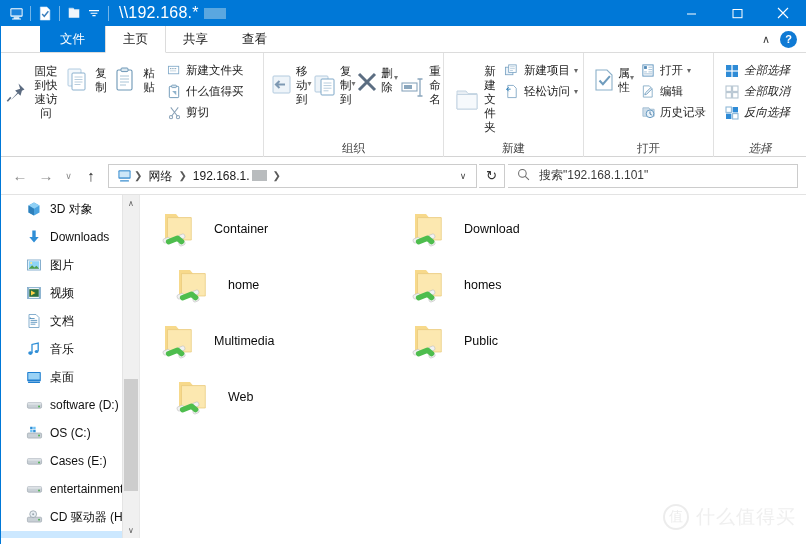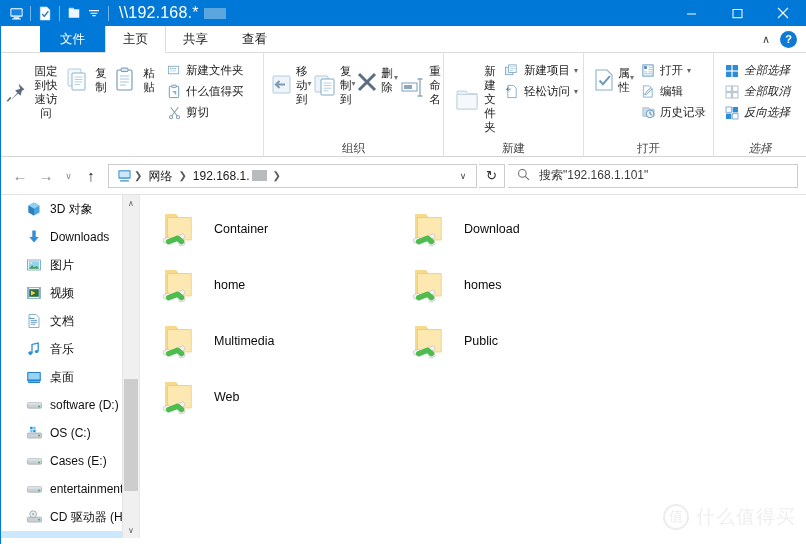--- a/index.html
+++ b/index.html
@@ -642,21 +642,21 @@
             <path d="M13.5 13.6h23.8V36H13.5z" fill="none" stroke="#e8c878" stroke-width=".7"></path>
             <rect x="9" y="34" width="7" height="4.4" rx="1.6" fill="#f2f2f2" stroke="#c2c2c2" stroke-width=".6" transform="rotate(-22 12.5 36)"></rect>
             <rect x="24" y="30.6" width="7" height="4.4" rx="1.6" fill="#f2f2f2" stroke="#c2c2c2" stroke-width=".6" transform="rotate(-22 27.5 33)"></rect>
             <rect x="25" y="37.5" width="6" height="4" rx="1.5" fill="#f2f2f2" stroke="#c2c2c2" stroke-width=".6" transform="rotate(-22 28 39.5)"></rect>
             <path d="M14.6 37.8l8.8-3.6 4.2 3.4" fill="none" stroke="#4ebd4e" stroke-width="5.4" stroke-linecap="round" stroke-linejoin="round"></path>
           </svg>
         </span>
         <span class="tname">Download</span>
       </div>
 
-      <div class="tile" style="left:14px; top:62px">
+      <div class="tile" style="left:28px; top:62px">
         <span>
           <svg width="48" height="48" viewBox="0 0 48 48">
             <path d="M11 10h11l3 3.4h12V36H11z" fill="#f7d98b"></path>
             <path d="M13.5 13.6h23.8V36H13.5z" fill="#fce8b0"></path>
             <path d="M13.5 13.6h23.8V36H13.5z" fill="none" stroke="#e8c878" stroke-width=".7"></path>
             <rect x="9" y="34" width="7" height="4.4" rx="1.6" fill="#f2f2f2" stroke="#c2c2c2" stroke-width=".6" transform="rotate(-22 12.5 36)"></rect>
             <rect x="24" y="30.6" width="7" height="4.4" rx="1.6" fill="#f2f2f2" stroke="#c2c2c2" stroke-width=".6" transform="rotate(-22 27.5 33)"></rect>
             <rect x="25" y="37.5" width="6" height="4" rx="1.5" fill="#f2f2f2" stroke="#c2c2c2" stroke-width=".6" transform="rotate(-22 28 39.5)"></rect>
             <path d="M14.6 37.8l8.8-3.6 4.2 3.4" fill="none" stroke="#4ebd4e" stroke-width="5.4" stroke-linecap="round" stroke-linejoin="round"></path>
           </svg>
@@ -702,21 +702,21 @@
             <path d="M13.5 13.6h23.8V36H13.5z" fill="none" stroke="#e8c878" stroke-width=".7"></path>
             <rect x="9" y="34" width="7" height="4.4" rx="1.6" fill="#f2f2f2" stroke="#c2c2c2" stroke-width=".6" transform="rotate(-22 12.5 36)"></rect>
             <rect x="24" y="30.6" width="7" height="4.4" rx="1.6" fill="#f2f2f2" stroke="#c2c2c2" stroke-width=".6" transform="rotate(-22 27.5 33)"></rect>
             <rect x="25" y="37.5" width="6" height="4" rx="1.5" fill="#f2f2f2" stroke="#c2c2c2" stroke-width=".6" transform="rotate(-22 28 39.5)"></rect>
             <path d="M14.6 37.8l8.8-3.6 4.2 3.4" fill="none" stroke="#4ebd4e" stroke-width="5.4" stroke-linecap="round" stroke-linejoin="round"></path>
           </svg>
         </span>
         <span class="tname">Public</span>
       </div>
 
-      <div class="tile" style="left:14px; top:174px">
+      <div class="tile" style="left:28px; top:174px">
         <span>
           <svg width="48" height="48" viewBox="0 0 48 48">
             <path d="M11 10h11l3 3.4h12V36H11z" fill="#f7d98b"></path>
             <path d="M13.5 13.6h23.8V36H13.5z" fill="#fce8b0"></path>
             <path d="M13.5 13.6h23.8V36H13.5z" fill="none" stroke="#e8c878" stroke-width=".7"></path>
             <rect x="9" y="34" width="7" height="4.4" rx="1.6" fill="#f2f2f2" stroke="#c2c2c2" stroke-width=".6" transform="rotate(-22 12.5 36)"></rect>
             <rect x="24" y="30.6" width="7" height="4.4" rx="1.6" fill="#f2f2f2" stroke="#c2c2c2" stroke-width=".6" transform="rotate(-22 27.5 33)"></rect>
             <rect x="25" y="37.5" width="6" height="4" rx="1.5" fill="#f2f2f2" stroke="#c2c2c2" stroke-width=".6" transform="rotate(-22 28 39.5)"></rect>
             <path d="M14.6 37.8l8.8-3.6 4.2 3.4" fill="none" stroke="#4ebd4e" stroke-width="5.4" stroke-linecap="round" stroke-linejoin="round"></path>
           </svg>

